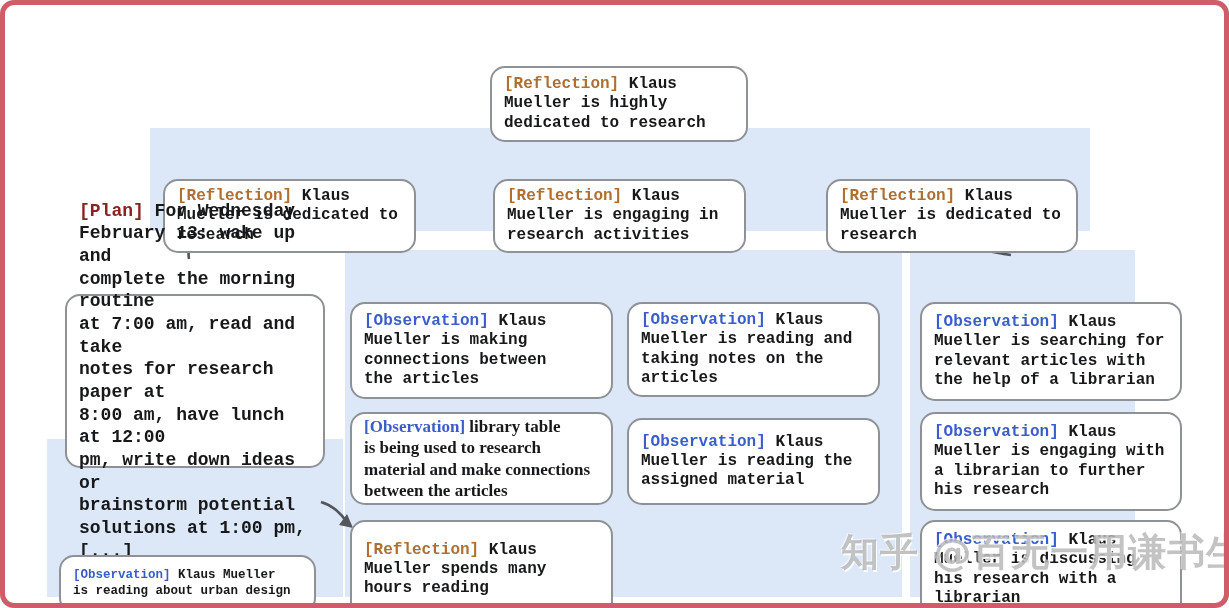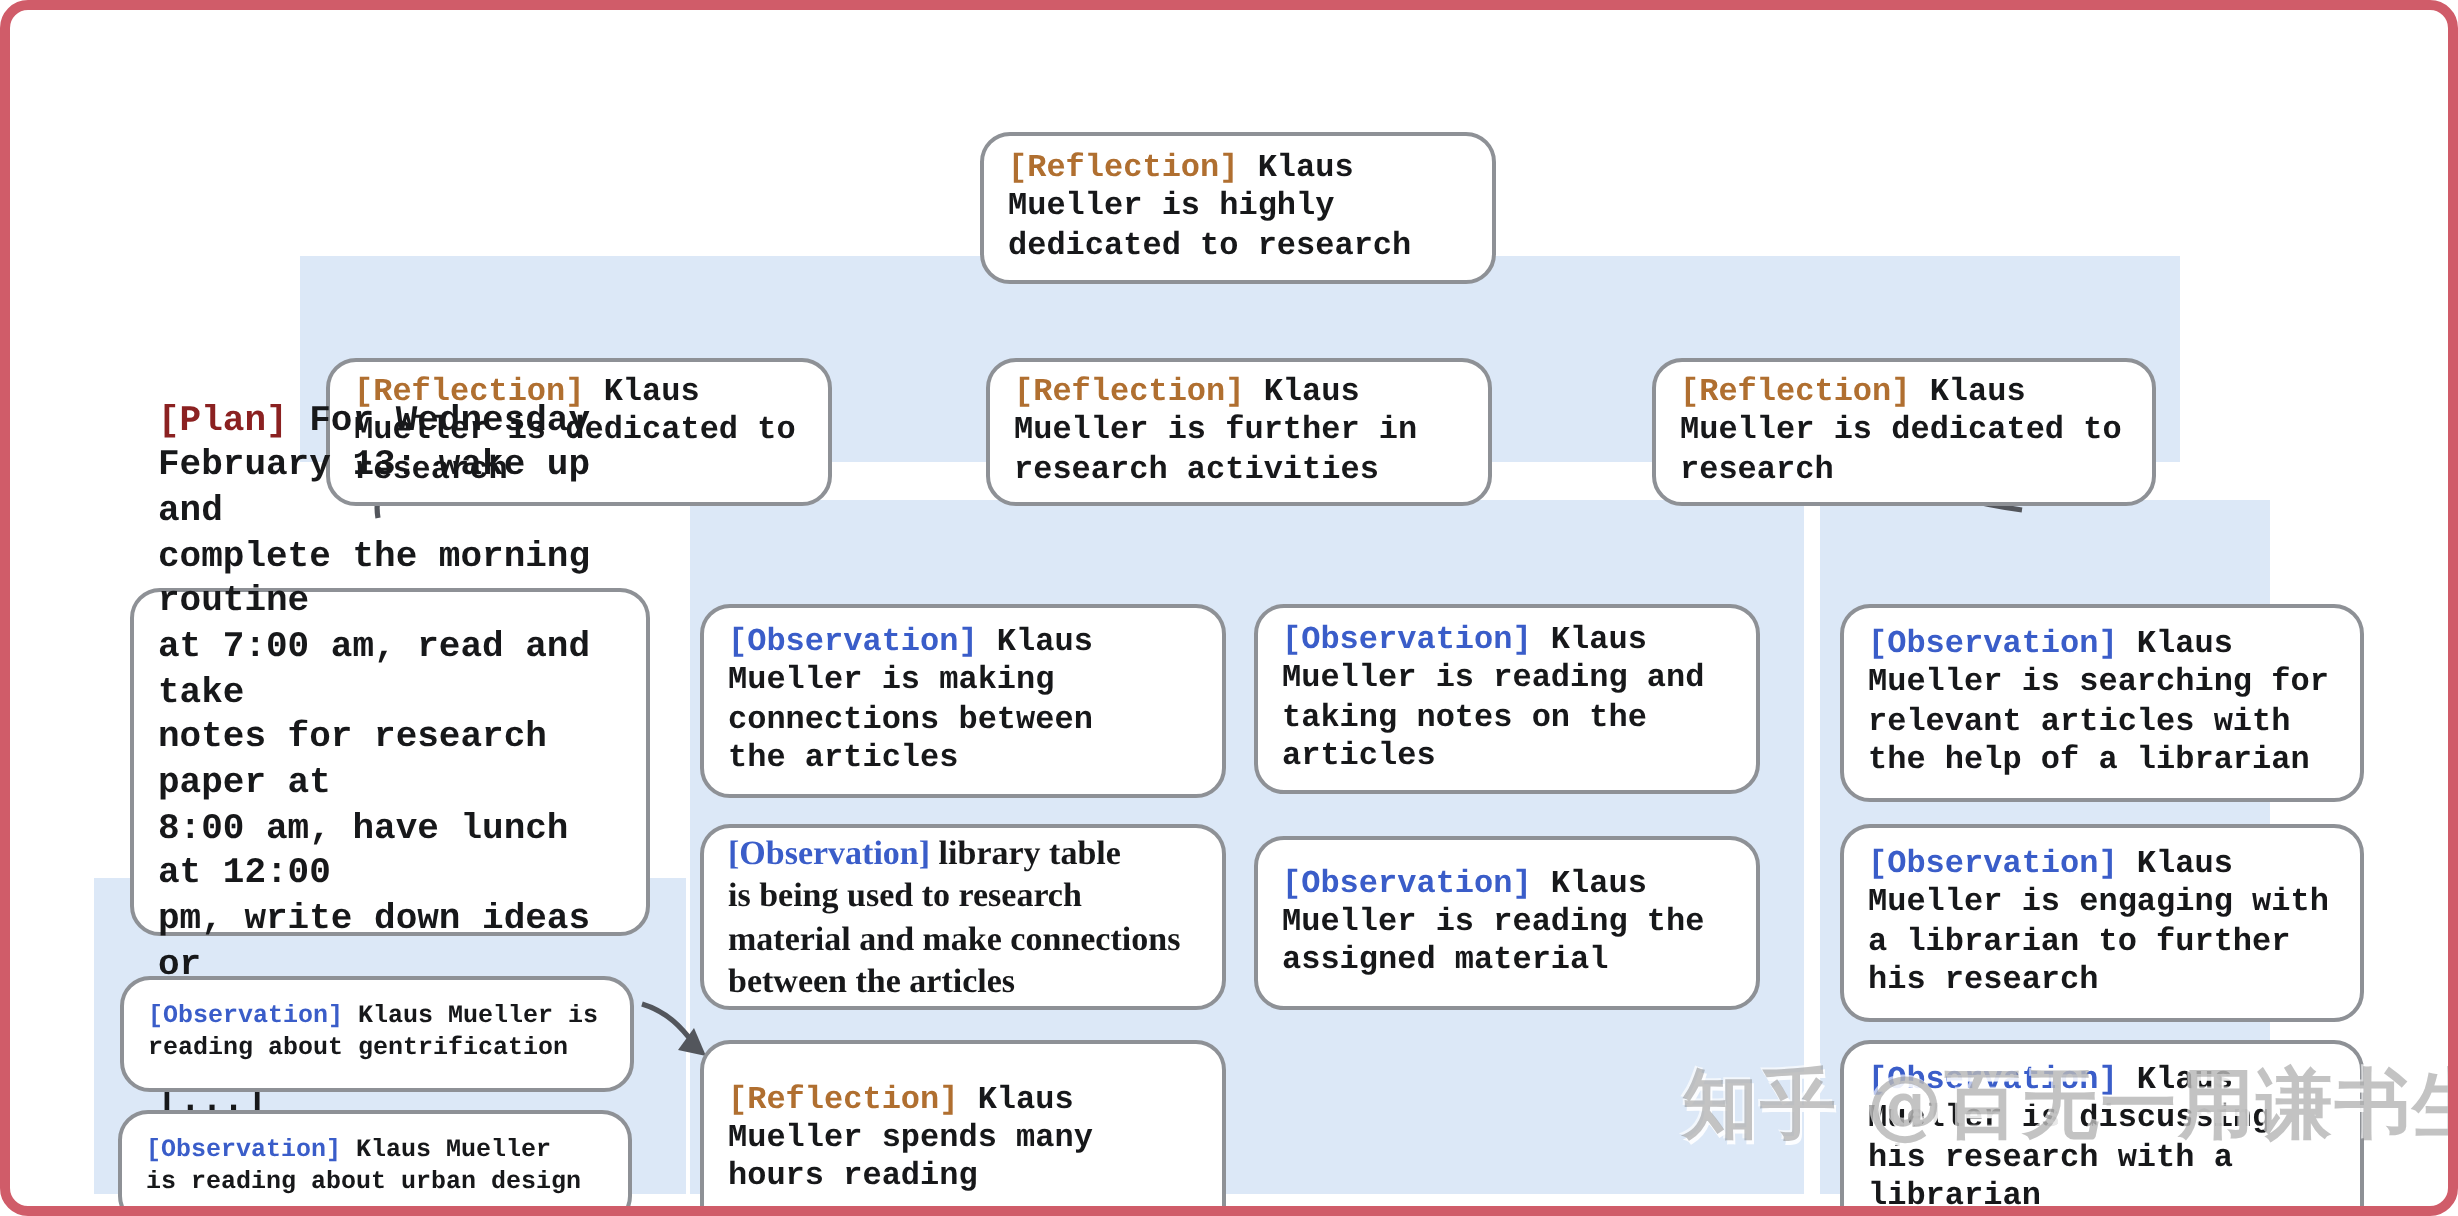--- a/index.html
+++ b/index.html
@@ -66,21 +66,21 @@
   </div>
 
   <div class="node" style="left:158px; top:138px; width:253px; height:74px;">
     <div class="node-text"><span class="tag-reflection">[Reflection]</span><span> Klaus
 Mueller is dedicated to
 research</span></div>
   </div>
 
   <div class="node" style="left:488px; top:138px; width:253px; height:74px;">
     <div class="node-text"><span class="tag-reflection">[Reflection]</span><span> Klaus
-Mueller is further in
+Mueller is engaging in
 research activities</span></div>
   </div>
 
   <div class="node" style="left:821px; top:138px; width:252px; height:74px;">
     <div class="node-text"><span class="tag-reflection">[Reflection]</span><span> Klaus
 Mueller is dedicated to
 research</span></div>
   </div>
 
   <div class="node fs135" style="left:60px; top:253px; width:260px; height:174px;">
@@ -88,24 +88,20 @@
 February 13: wake up and
 complete the morning routine
 at 7:00 am, read and take
 notes for research paper at
 8:00 am, have lunch at 12:00
 pm, write down ideas or
 brainstorm potential
 solutions at 1:00 pm, [...]</span></div>
   </div>
 
-  <div class="node fs125" style="left:55px; top:447px; width:257px; height:58px;">
-    <div class="node-text"><span class="tag-observation">[Observation]</span><span> Klaus Mueller is
-reading about gentrification</span></div>
-  </div>
 
   <div class="node fs125" style="left:54px; top:514px; width:257px; height:58px;">
     <div class="node-text"><span class="tag-observation">[Observation]</span><span> Klaus Mueller
 is reading about urban design</span></div>
   </div>
 
   <div class="node" style="left:345px; top:261px; width:263px; height:97px;">
     <div class="node-text"><span class="tag-observation">[Observation]</span><span> Klaus
 Mueller is making
 connections between

